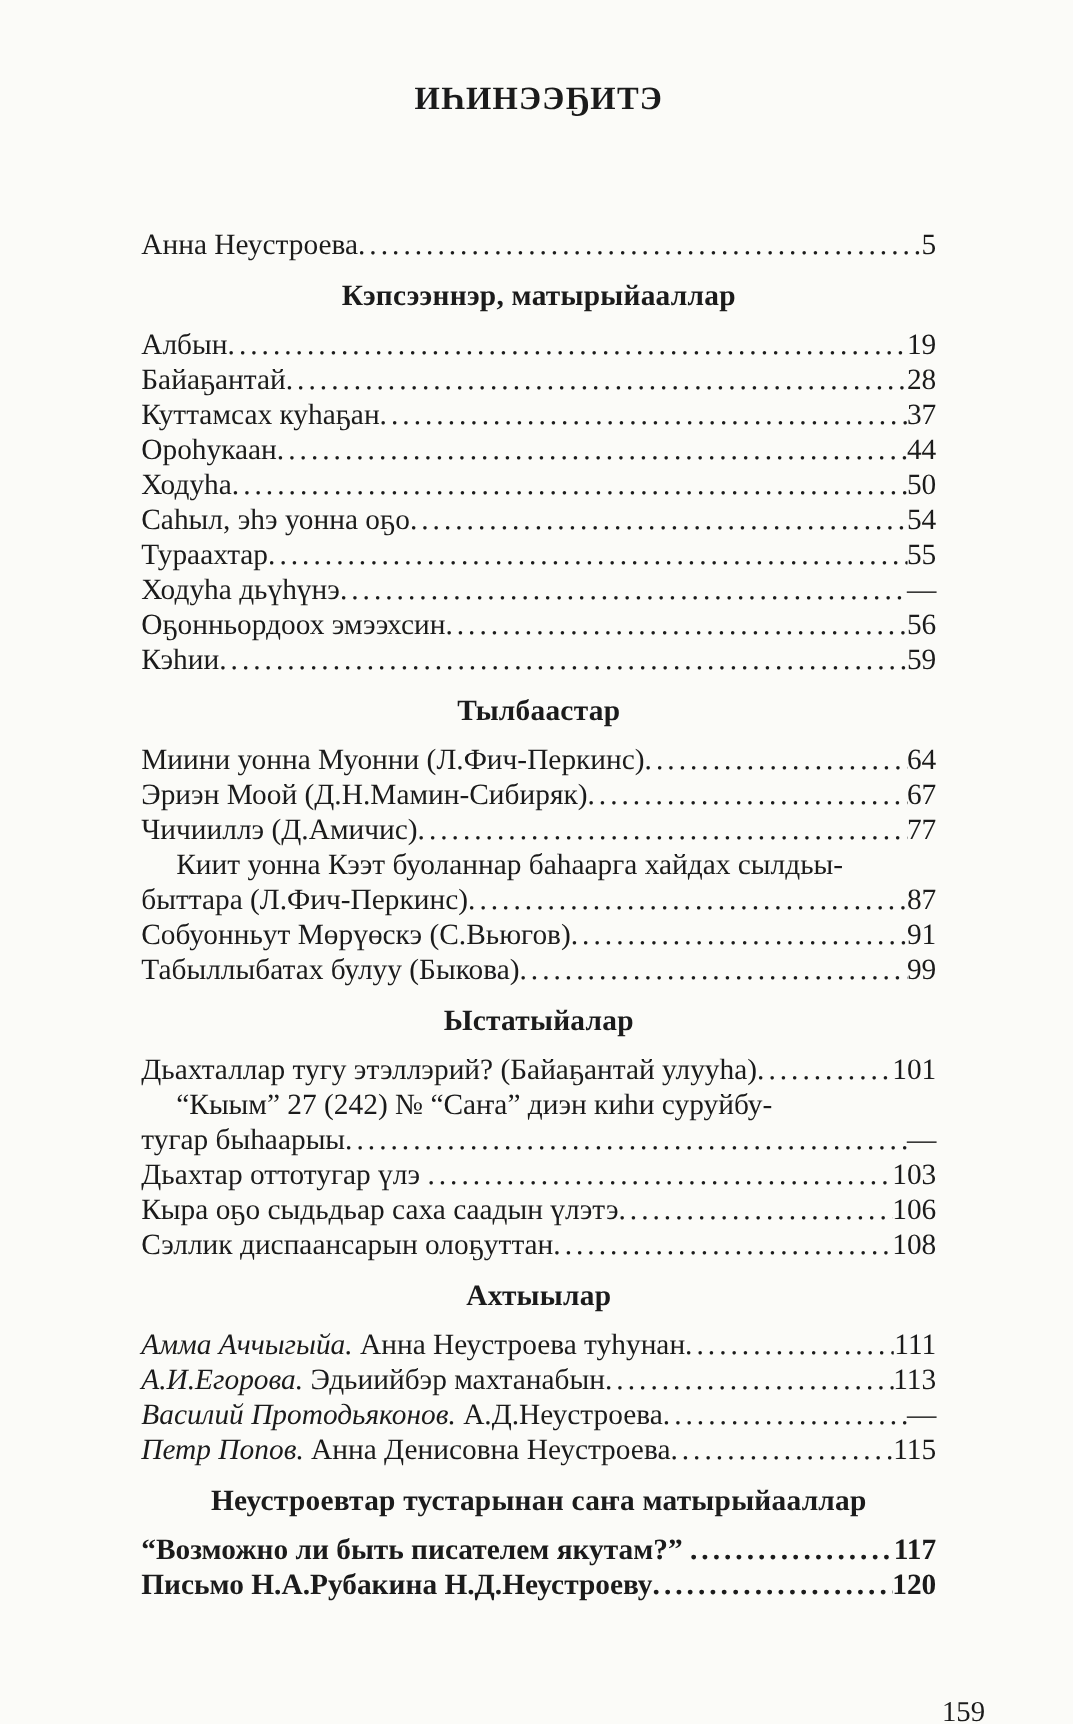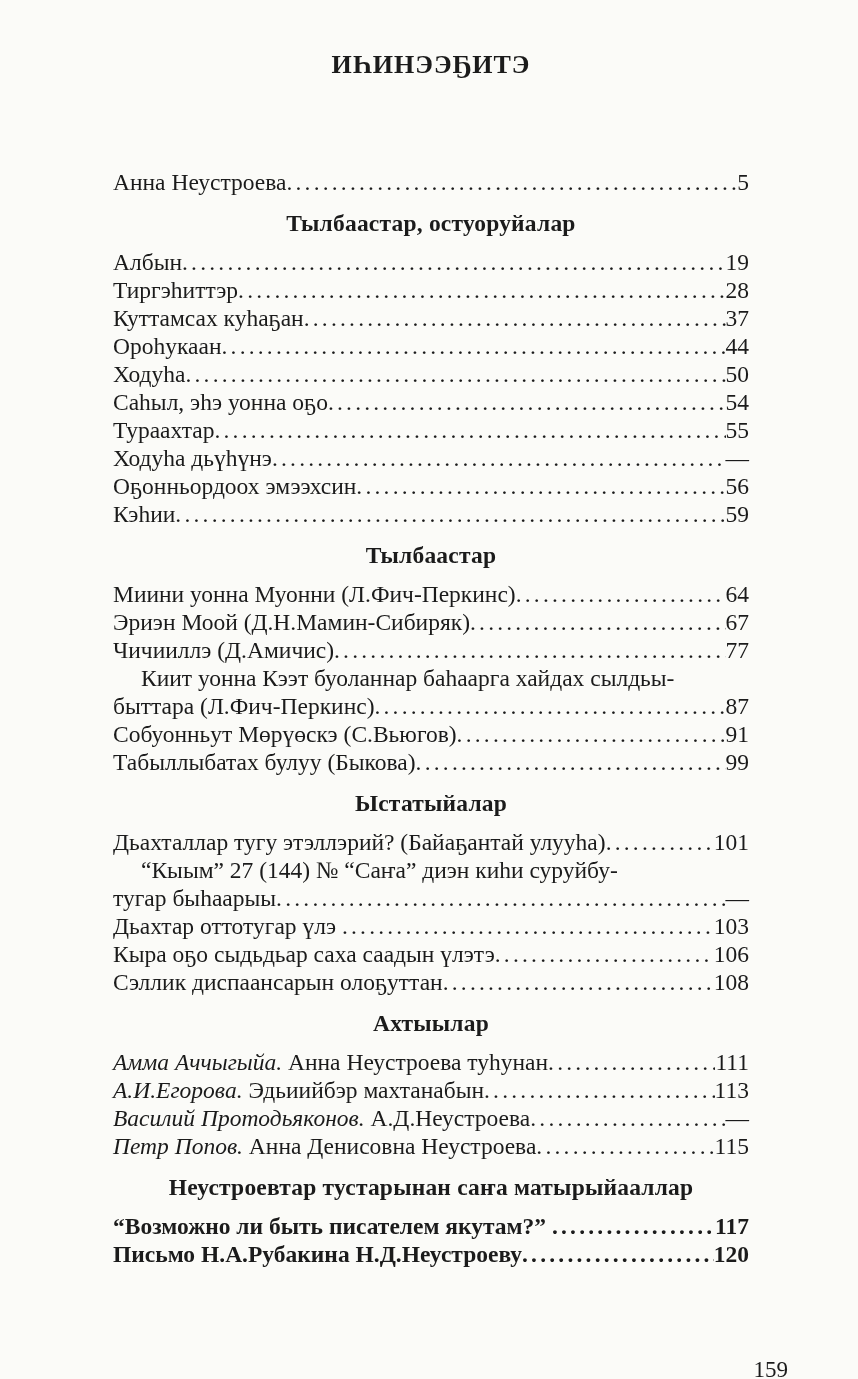--- a/index.html
+++ b/index.html
@@ -13,21 +13,21 @@
     position: relative;
     overflow: hidden;
     font-family: "Liberation Serif", "DejaVu Serif", serif;
     color: #1b1b1b;
   }
   .page-content {
     position: absolute;
     top: 0;
     left: 113px;
     width: 636px;
-    padding-top: 48px;
+    padding-top: 62px;
   }
   .page-title {
     text-align: center;
     font-weight: bold;
     font-size: 26px;
     line-height: 34px;
     letter-spacing: 1px;
     margin-bottom: 86px;
   }
   .section-heading {
@@ -83,42 +83,42 @@
     line-height: 28px;
   }
 </style>
 </head>
 <body>
 
 <div class="page-content">
   <div class="page-title">ИҺИНЭЭҔИТЭ</div>
   <div id="toc">
       <div class="toc-line"><span class="entry-label">Анна Неустроева</span><span class="dot-leader"></span><span class="entry-page">5</span></div>
-      <div class="section-heading">Тылбаастар, остуоруйалар</div>
+      <div class="section-heading">Кэпсээннэр, матырыйааллар</div>
       <div class="toc-line"><span class="entry-label">Албын</span><span class="dot-leader"></span><span class="entry-page">19</span></div>
-      <div class="toc-line"><span class="entry-label">Тиргэһиттэр</span><span class="dot-leader"></span><span class="entry-page">28</span></div>
+      <div class="toc-line"><span class="entry-label">Байаҕантай</span><span class="dot-leader"></span><span class="entry-page">28</span></div>
       <div class="toc-line"><span class="entry-label">Куттамсах куһаҕан</span><span class="dot-leader"></span><span class="entry-page">37</span></div>
       <div class="toc-line"><span class="entry-label">Ороһукаан</span><span class="dot-leader"></span><span class="entry-page">44</span></div>
       <div class="toc-line"><span class="entry-label">Ходуһа</span><span class="dot-leader"></span><span class="entry-page">50</span></div>
       <div class="toc-line"><span class="entry-label">Саһыл, эһэ уонна оҕо</span><span class="dot-leader"></span><span class="entry-page">54</span></div>
       <div class="toc-line"><span class="entry-label">Тураахтар</span><span class="dot-leader"></span><span class="entry-page">55</span></div>
       <div class="toc-line"><span class="entry-label">Ходуһа дьүһүнэ</span><span class="dot-leader"></span><span class="entry-page">—</span></div>
       <div class="toc-line"><span class="entry-label">Оҕонньордоох эмээхсин</span><span class="dot-leader"></span><span class="entry-page">56</span></div>
       <div class="toc-line"><span class="entry-label">Кэһии</span><span class="dot-leader"></span><span class="entry-page">59</span></div>
       <div class="section-heading">Тылбаастар</div>
       <div class="toc-line"><span class="entry-label">Миини уонна Муонни (Л.Фич-Перкинс)</span><span class="dot-leader"></span><span class="entry-page">64</span></div>
       <div class="toc-line"><span class="entry-label">Эриэн Моой (Д.Н.Мамин-Сибиряк)</span><span class="dot-leader"></span><span class="entry-page">67</span></div>
       <div class="toc-line"><span class="entry-label">Чичииллэ (Д.Амичис)</span><span class="dot-leader"></span><span class="entry-page">77</span></div>
       <div class="pre-line">Киит уонна Кээт буоланнар баһаарга хайдах сылдьы-</div>
       <div class="toc-line"><span class="entry-label">быттара (Л.Фич-Перкинс)</span><span class="dot-leader"></span><span class="entry-page">87</span></div>
       <div class="toc-line"><span class="entry-label">Собуонньут Мөрүөскэ (С.Вьюгов)</span><span class="dot-leader"></span><span class="entry-page">91</span></div>
       <div class="toc-line"><span class="entry-label">Табыллыбатах булуу (Быкова)</span><span class="dot-leader"></span><span class="entry-page">99</span></div>
       <div class="section-heading">Ыстатыйалар</div>
       <div class="toc-line"><span class="entry-label">Дьахталлар тугу этэллэрий? (Байаҕантай улууһа)</span><span class="dot-leader"></span><span class="entry-page">101</span></div>
-      <div class="pre-line">“Кыым” 27 (144) № “Саҥа” диэн киһи суруйбу-</div>
+      <div class="pre-line">“Кыым” 27 (242) № “Саҥа” диэн киһи суруйбу-</div>
       <div class="toc-line"><span class="entry-label">тугар быһаарыы</span><span class="dot-leader"></span><span class="entry-page">—</span></div>
       <div class="toc-line"><span class="entry-label">Дьахтар оттотугар үлэ </span><span class="dot-leader"></span><span class="entry-page">103</span></div>
       <div class="toc-line"><span class="entry-label">Кыра оҕо сыдьдьар саха саадын үлэтэ</span><span class="dot-leader"></span><span class="entry-page">106</span></div>
       <div class="toc-line"><span class="entry-label">Сэллик диспаансарын олоҕуттан</span><span class="dot-leader"></span><span class="entry-page">108</span></div>
       <div class="section-heading">Ахтыылар</div>
       <div class="toc-line"><span class="entry-author">Амма Аччыгыйа.</span><span class="entry-label"> Анна Неустроева туһунан</span><span class="dot-leader"></span><span class="entry-page">111</span></div>
       <div class="toc-line"><span class="entry-author">А.И.Егорова.</span><span class="entry-label"> Эдьиийбэр махтанабын</span><span class="dot-leader"></span><span class="entry-page">113</span></div>
       <div class="toc-line"><span class="entry-author">Василий Протодьяконов.</span><span class="entry-label"> А.Д.Неустроева</span><span class="dot-leader"></span><span class="entry-page">—</span></div>
       <div class="toc-line"><span class="entry-author">Петр Попов.</span><span class="entry-label"> Анна Денисовна Неустроева</span><span class="dot-leader"></span><span class="entry-page">115</span></div>
       <div class="section-heading">Неустроевтар тустарынан саҥа матырыйааллар</div>

